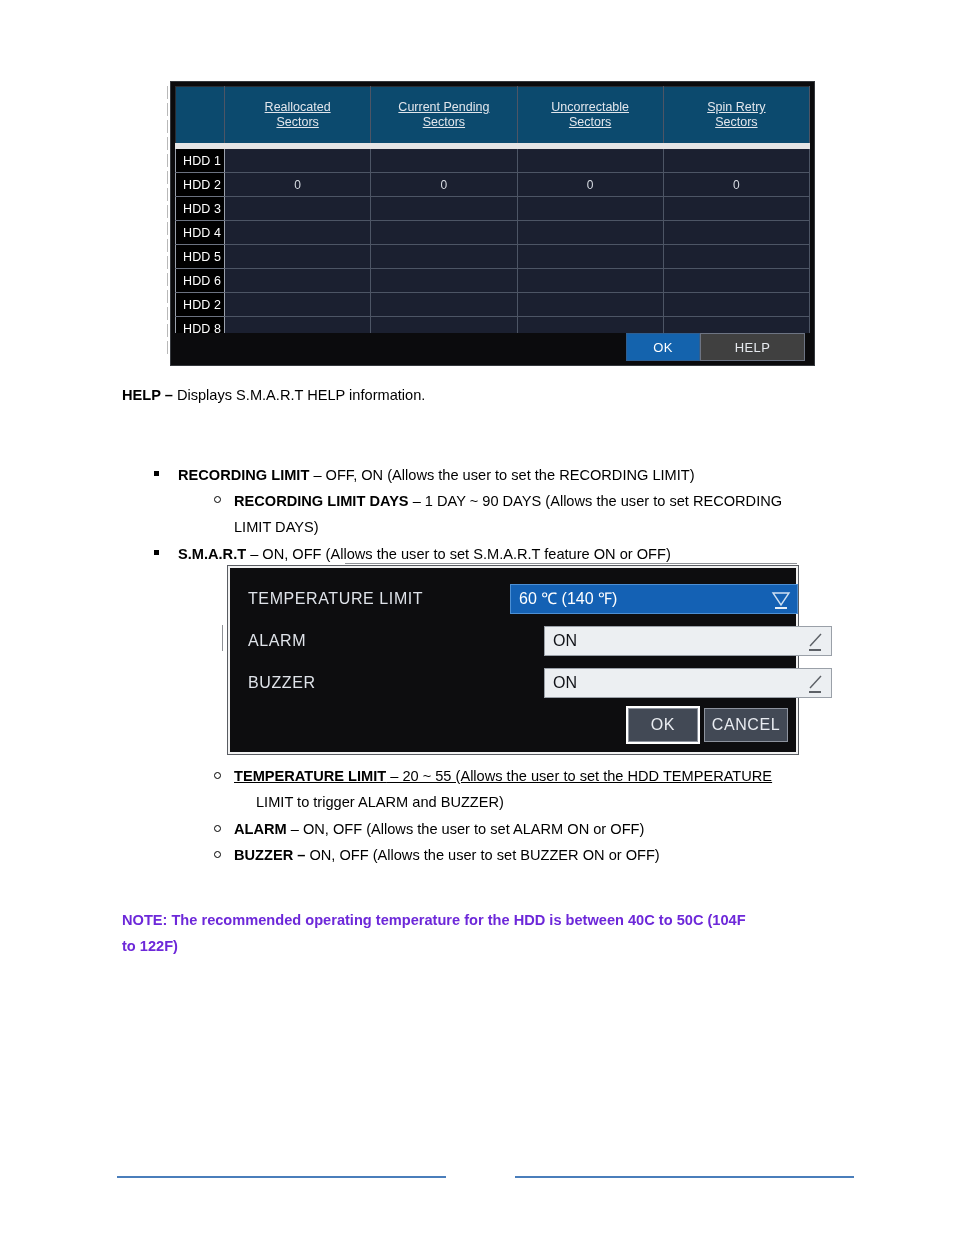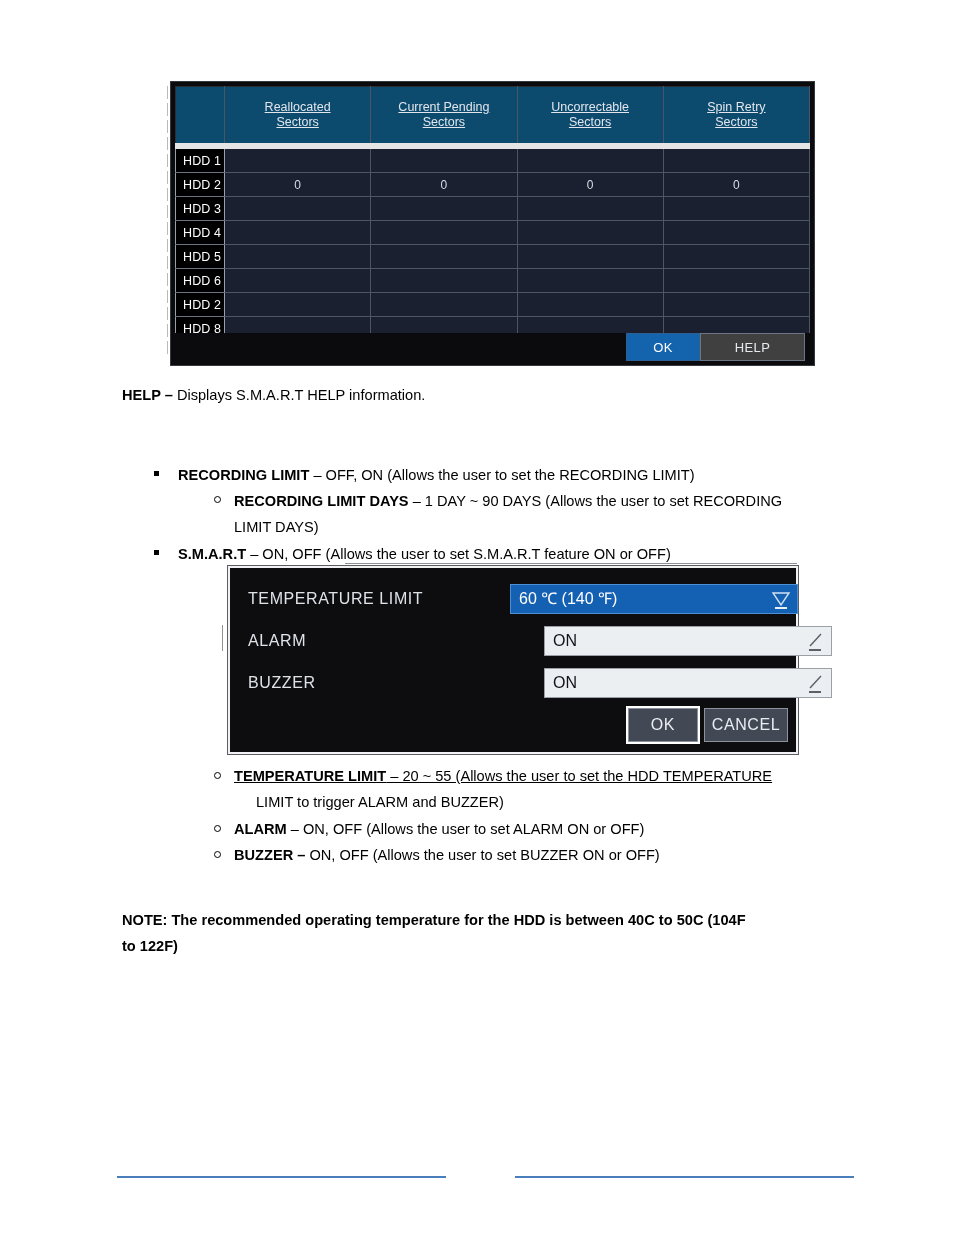--- a/index.html
+++ b/index.html
@@ -128,21 +128,21 @@
     font-size: 14.6px;
     line-height: 26px;
     color: #000000;
     font-family: "Liberation Sans", sans-serif;
     white-space: nowrap;
   }
   .doc-block {
     position: absolute;
     font-size: 14.6px;
     line-height: 26px;
-    color: #000000;
+    color: #6d28d9;
     font-family: "Liberation Sans", sans-serif;
   }
   b { font-weight: bold; }
 
   .help-para { left: 122px; top: 382px; text-align: center; }
 
   .bullet-sq {
     position: absolute;
     width: 5px;
     height: 5px;

